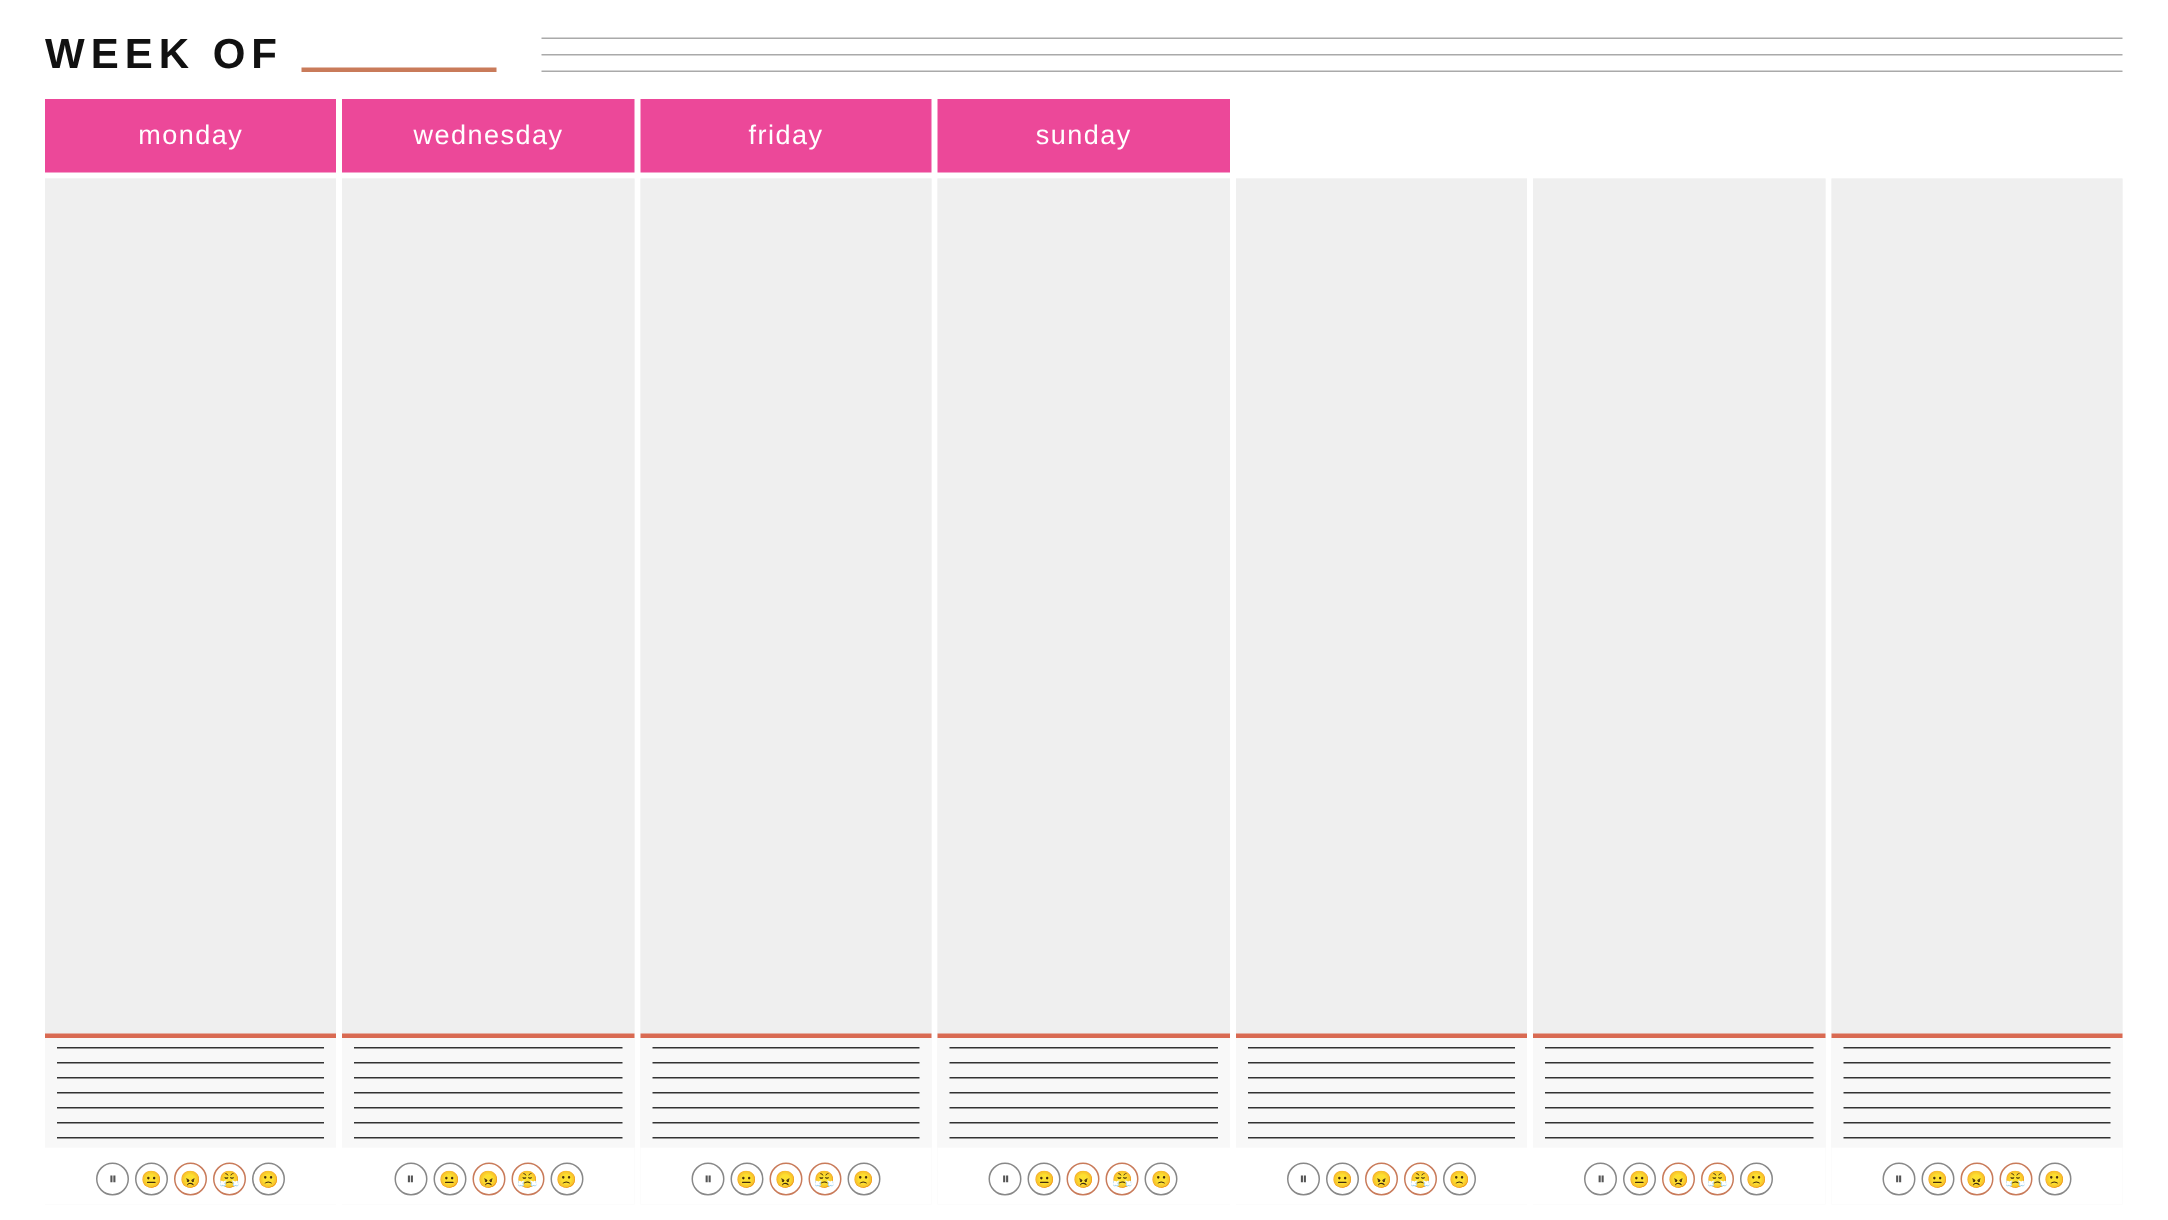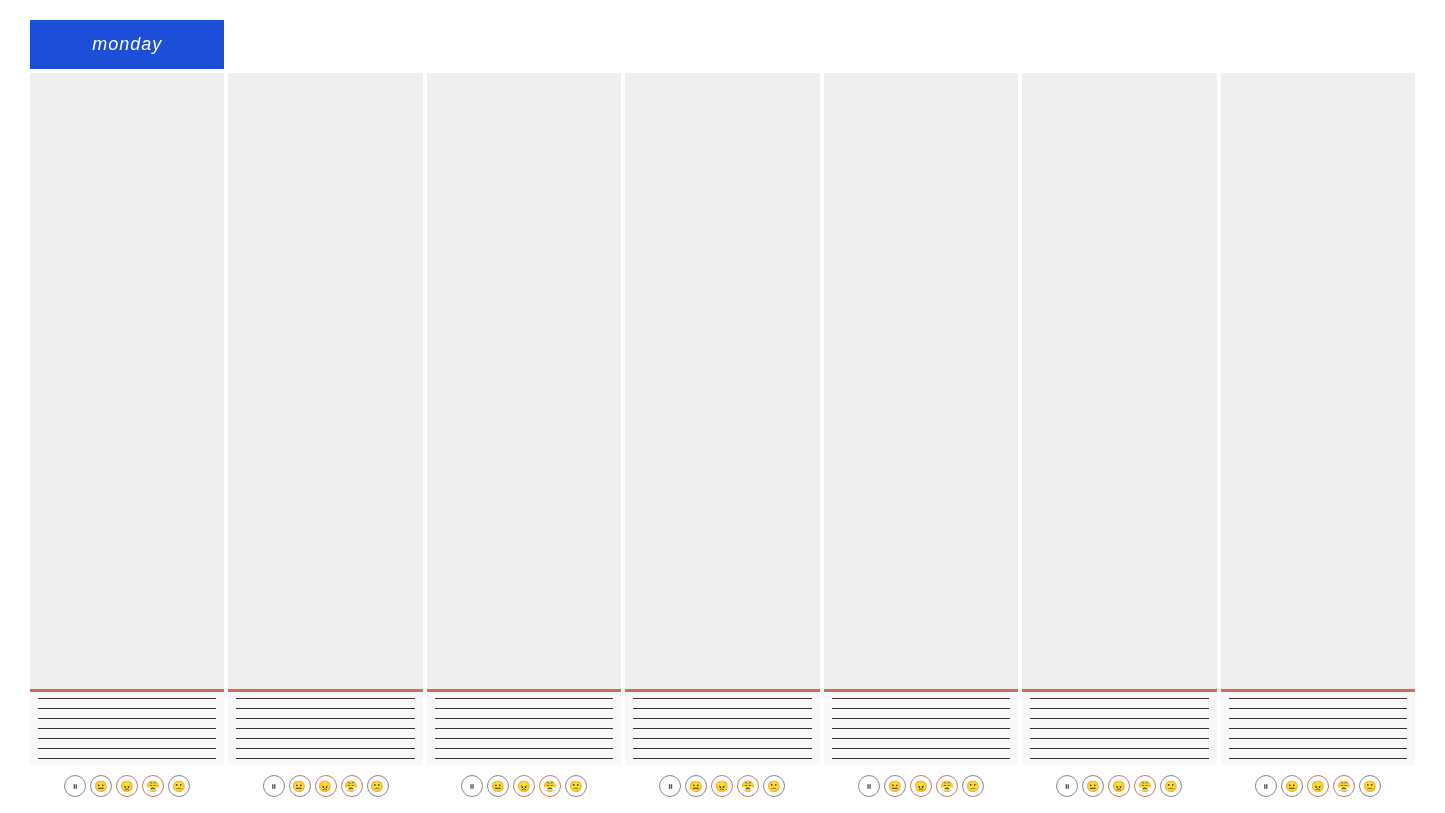--- a/index.html
+++ b/index.html
@@ -73,29 +73,28 @@
     }
 
     .days-header {
       display: grid;
       grid-template-columns: repeat(7, 1fr);
       gap: 4px;
       margin-bottom: 4px;
     }
 
     .day-header-cell {
-      background: #1d4ed8;
+      background: #ec4899;
       color: #fff;
       text-align: center;
       padding: 14px 4px;
       font-size: 18px;
       font-weight: 400;
       letter-spacing: 1px;
       text-transform: lowercase;
-      font-style: italic;
     }
 
     .days-body {
       display: grid;
       grid-template-columns: repeat(7, 1fr);
       gap: 4px;
       flex: 1;
     }
 
     .day-column {
@@ -157,25 +156,37 @@
     .face.angry {
       border-color: #c97b5a;
       color: #c97b5a;
     }
   </style>
 </head>
 <body>
 
 <div class="page">
 
+  <div class="header">
+    <div class="week-of-label">WEEK OF</div>
+    <div class="week-of-underline"></div>
+    <div class="header-lines">
+      <div class="header-line"></div>
+      <div class="header-line"></div>
+      <div class="header-line"></div>
+    </div>
+  </div>
 
   <div class="calendar">
 
     <div class="days-header">
       <div class="day-header-cell">monday</div>
+      <div class="day-header-cell">wednesday</div>
+      <div class="day-header-cell">friday</div>
+      <div class="day-header-cell">sunday</div>
     </div>
 
     <div class="days-body">
 
       <div class="day-column">
         <div class="day-top-area"></div>
         <div class="day-accent-line"></div>
         <div class="day-lines-area">
           <div class="day-line"></div>
           <div class="day-line"></div>

